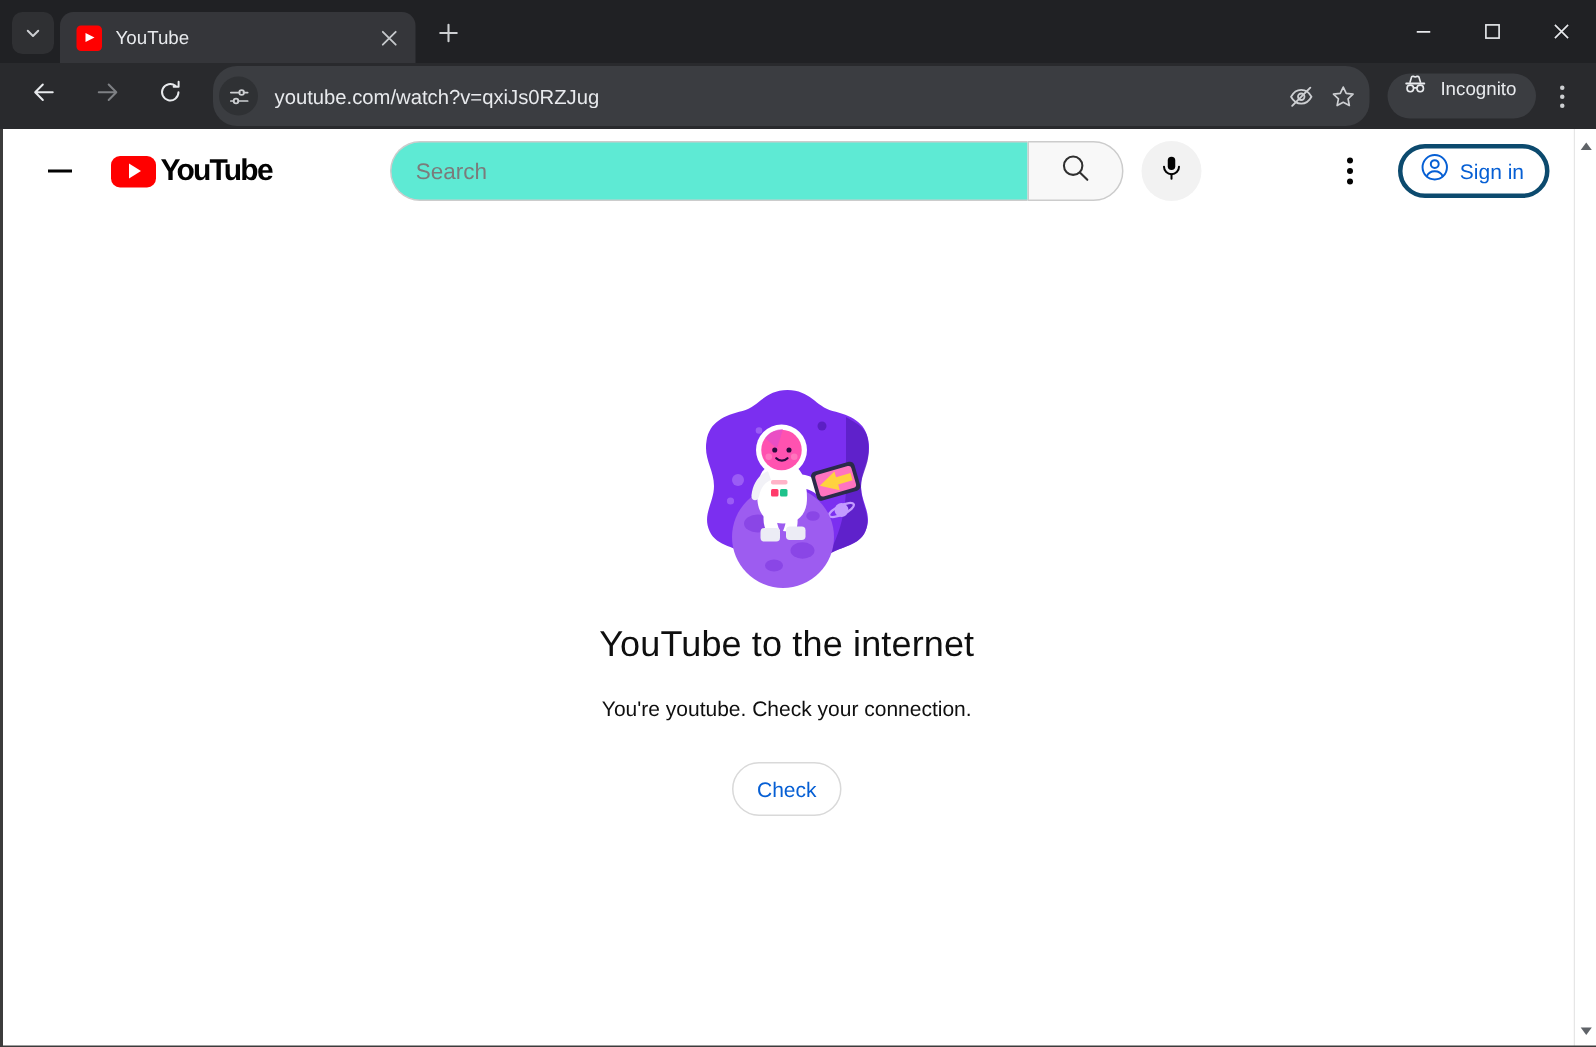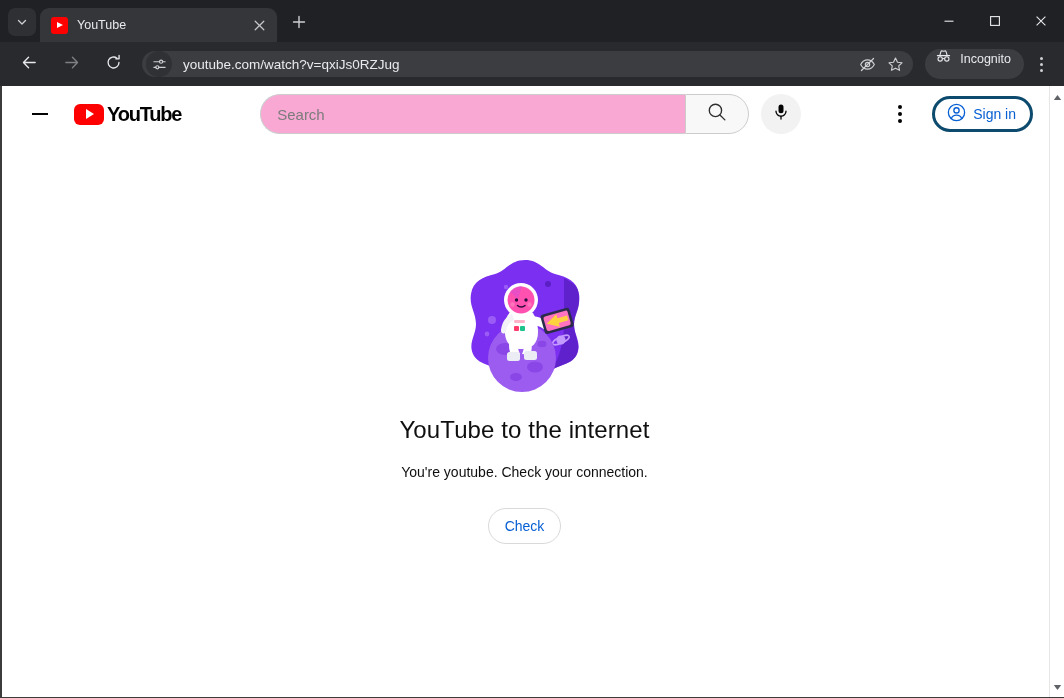--- a/index.html
+++ b/index.html
@@ -55,21 +55,21 @@
   
   .toolbar {
     height: 44px; background: #292a2d; display: flex; align-items: center;
     padding: 0 8px; flex: 0 0 44px;
   }
   .navbtn {
     width: 32px; height: 32px; border-radius: 50%; display: flex;
     align-items: center; justify-content: center; flex: 0 0 32px; margin: 0 5px;
   }
   .omnibox {
-    flex: 1; height: 26px; background: #3b3d41; border-radius: 16px;
+    flex: 1; height: 40px; background: #3b3d41; border-radius: 16px;
     display: flex; align-items: center; margin: 0 6px 0 8px; padding: 0 4px 0 3px;
     min-width: 0;
   }
   .omnibox .siteicon {
     width: 26px; height: 26px; border-radius: 50%; background: #2f3134;
     display: flex; align-items: center; justify-content: center; flex: 0 0 26px;
     margin-left: 1px;
   }
   .omnibox .url {
     font-size: 13.5px; color: #e8eaed; margin-left: 11px; white-space: nowrap;
@@ -112,21 +112,21 @@
   }
   .yt-logo .wordmark {
     font-family: "Liberation Sans", sans-serif; font-weight: 700; font-size: 20px;
     letter-spacing: -1.2px; color: #030303; margin-left: 3px;
   }
   .search-wrap { flex: 1; display: flex; align-items: center; justify-content: center; }
   .search-box { display: flex; align-items: center; }
   .search-field {
     width: 425px; height: 40px; border: 1px solid #ccc; border-right: none;
     border-radius: 20px 0 0 20px; display: flex; align-items: center; padding-left: 16px;
-    background: #f9a8d4;
+    background: #5eead4;
   }
   .search-field input {
     border: none; outline: none; width: 100%; font-size: 15px; color: #606060;
     font-family: "Liberation Sans", sans-serif; background: transparent;
   }
   .search-field input::placeholder { color: #7b7b7b; }
   .search-btn {
     width: 64px; height: 40px; border: 1px solid #ccc; border-radius: 0 20px 20px 0;
     background: #f8f8f8; display: flex; align-items: center; justify-content: center;
   }

